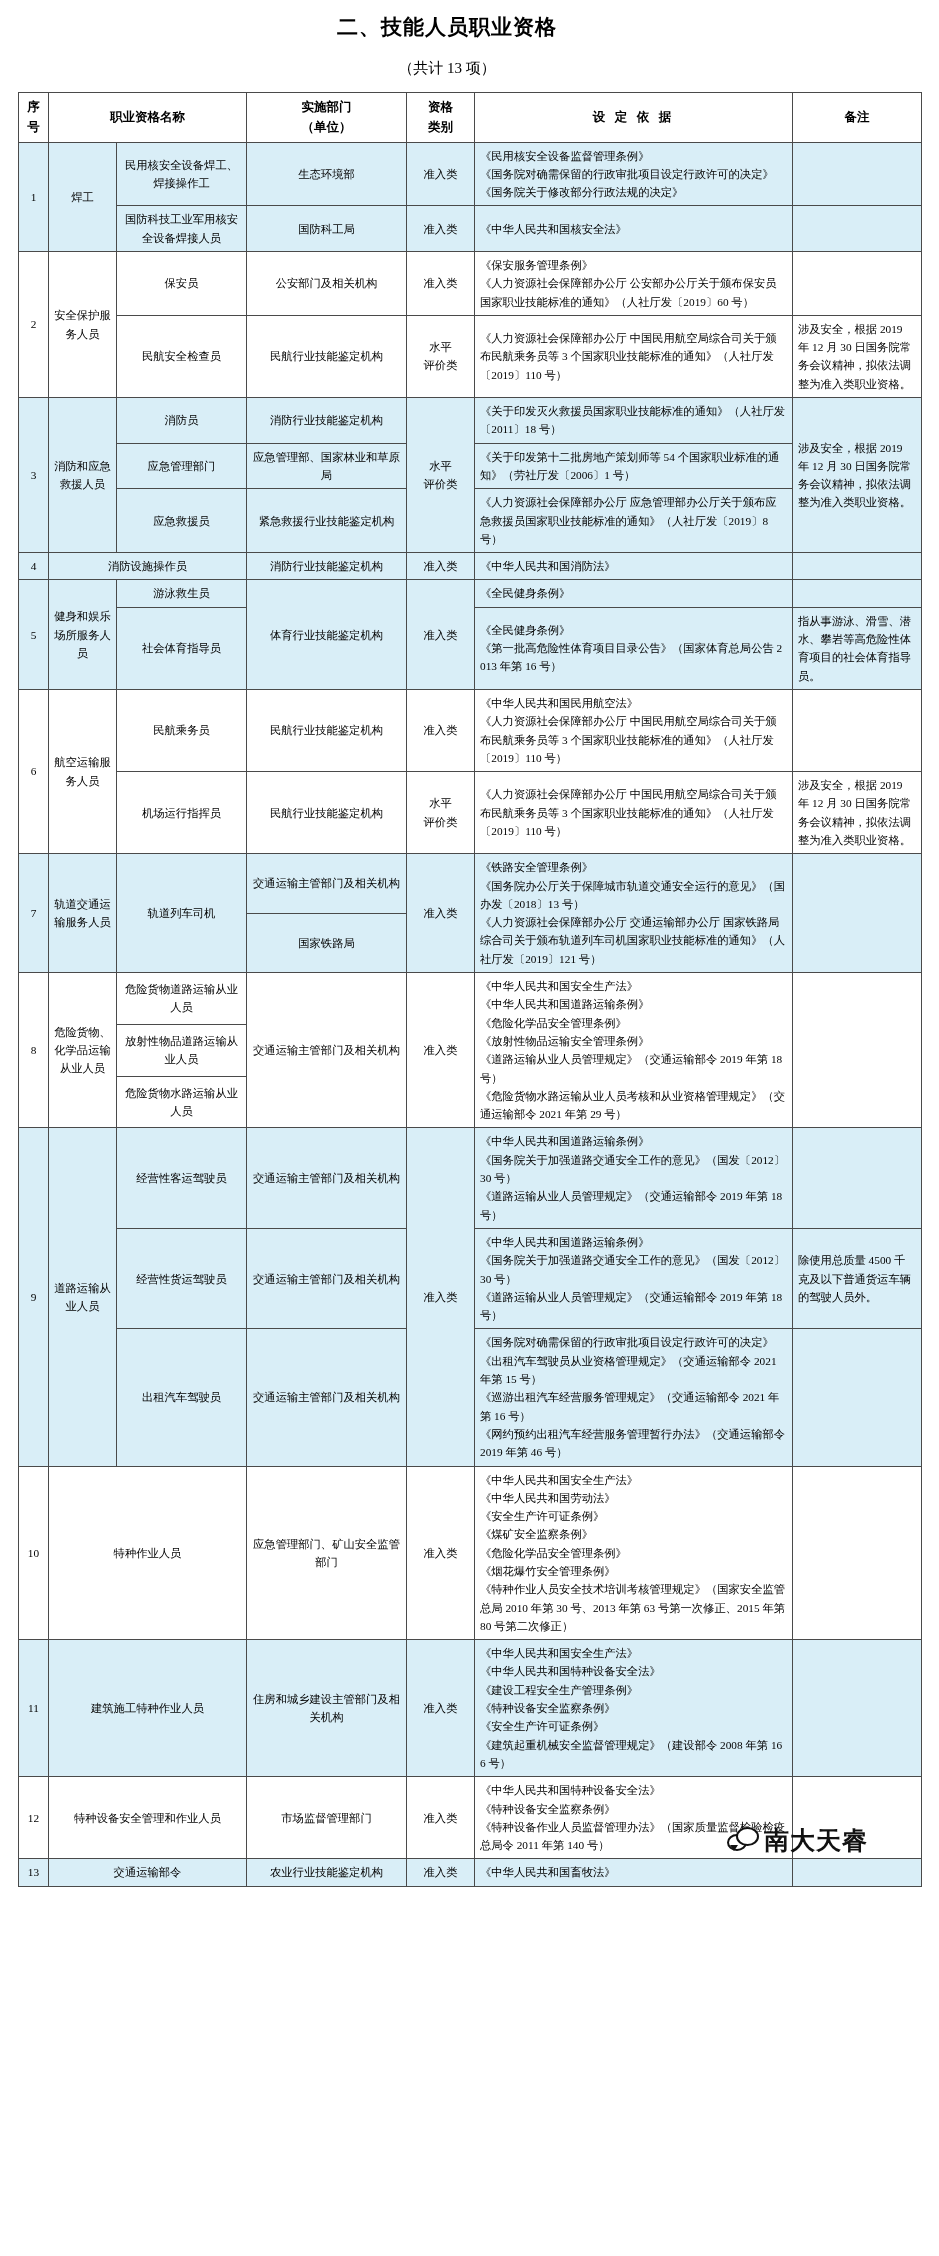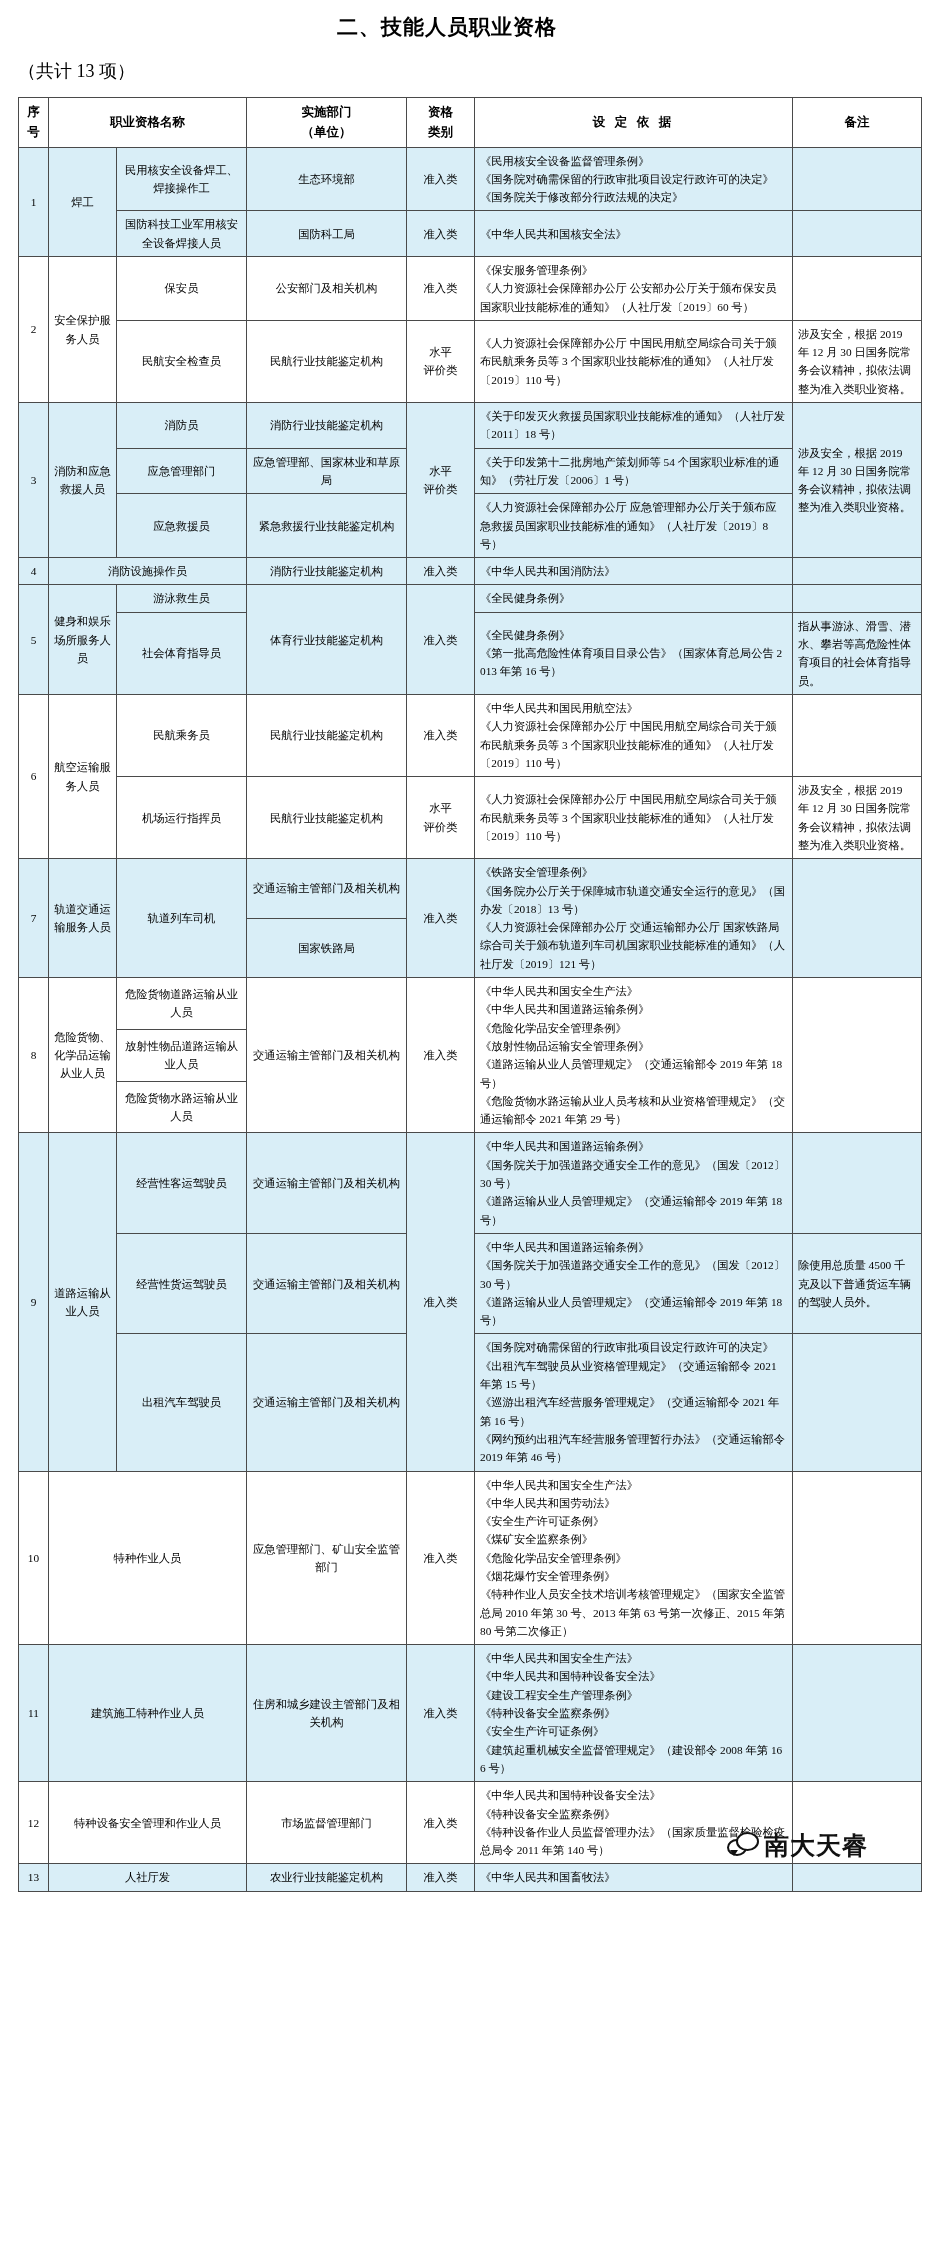--- a/index.html
+++ b/index.html
@@ -22,21 +22,22 @@
   .doc-title {
     text-align: center;
     font-weight: bold;
     font-size: 21px;
     letter-spacing: 1px;
     padding-top: 13px;
     padding-bottom: 4px;
     font-family: "Liberation Sans", "DejaVu Sans", sans-serif;
   }
   .doc-subtitle {
-    font-size: 18px;
+    text-align: center;
+    font-size: 15px;
     padding-top: 14px;
     padding-bottom: 14px;
     font-family: "Liberation Serif", "DejaVu Serif", serif;
   }
   table.qual {
     border-collapse: collapse;
     width: 903px;
     table-layout: fixed;
     font-size: 11.3px;
     line-height: 1.62;
@@ -379,21 +380,21 @@
           <td class="type plain">准入类</td>
           <td class="basis plain">
             <span class="basis-line">《中华人民共和国特种设备安全法》</span>
             <span class="basis-line">《特种设备安全监察条例》</span>
             <span class="basis-line">《特种设备作业人员监督管理办法》（国家质量监督检验检疫总局令 2011 年第 140 号）</span>
           </td>
           <td class="note plain"></td>
         </tr>
         <tr class="tint">
           <td class="seq tint">13</td>
-          <td class="name tint" colspan="2">人社厅发</td>
+          <td class="name tint" colspan="2">交通运输部令</td>
           <td class="dept tint">农业行业技能鉴定机构</td>
           <td class="type tint">准入类</td>
           <td class="basis tint">
             <span class="basis-line">《中华人民共和国畜牧法》</span>
           </td>
           <td class="note tint"></td>
         </tr>
       </tbody>
   </table>
 

